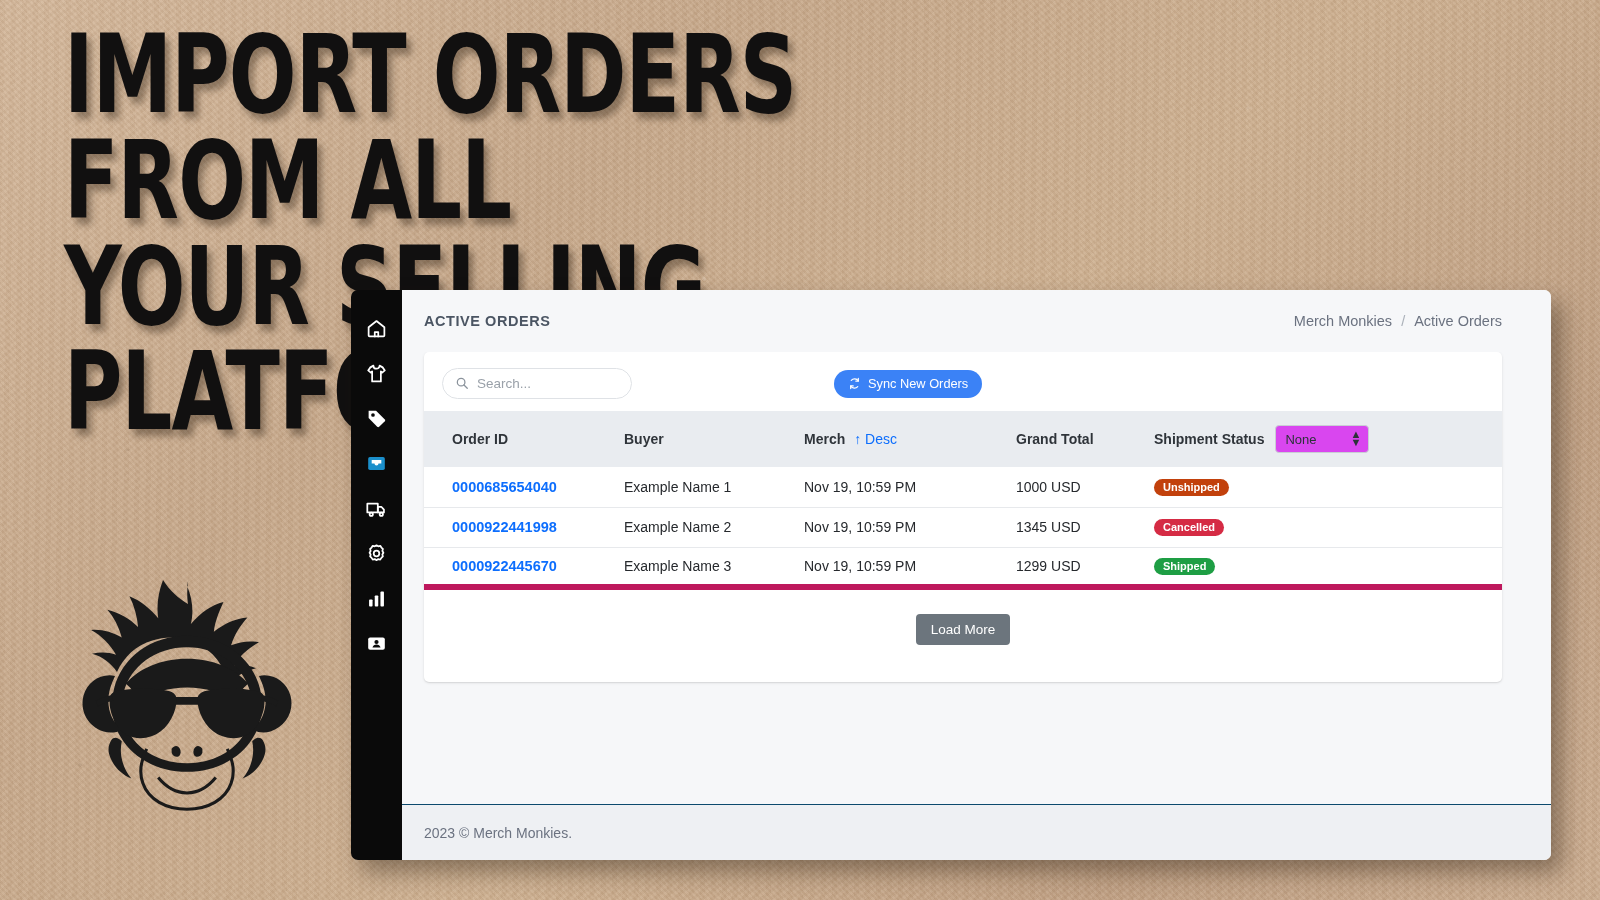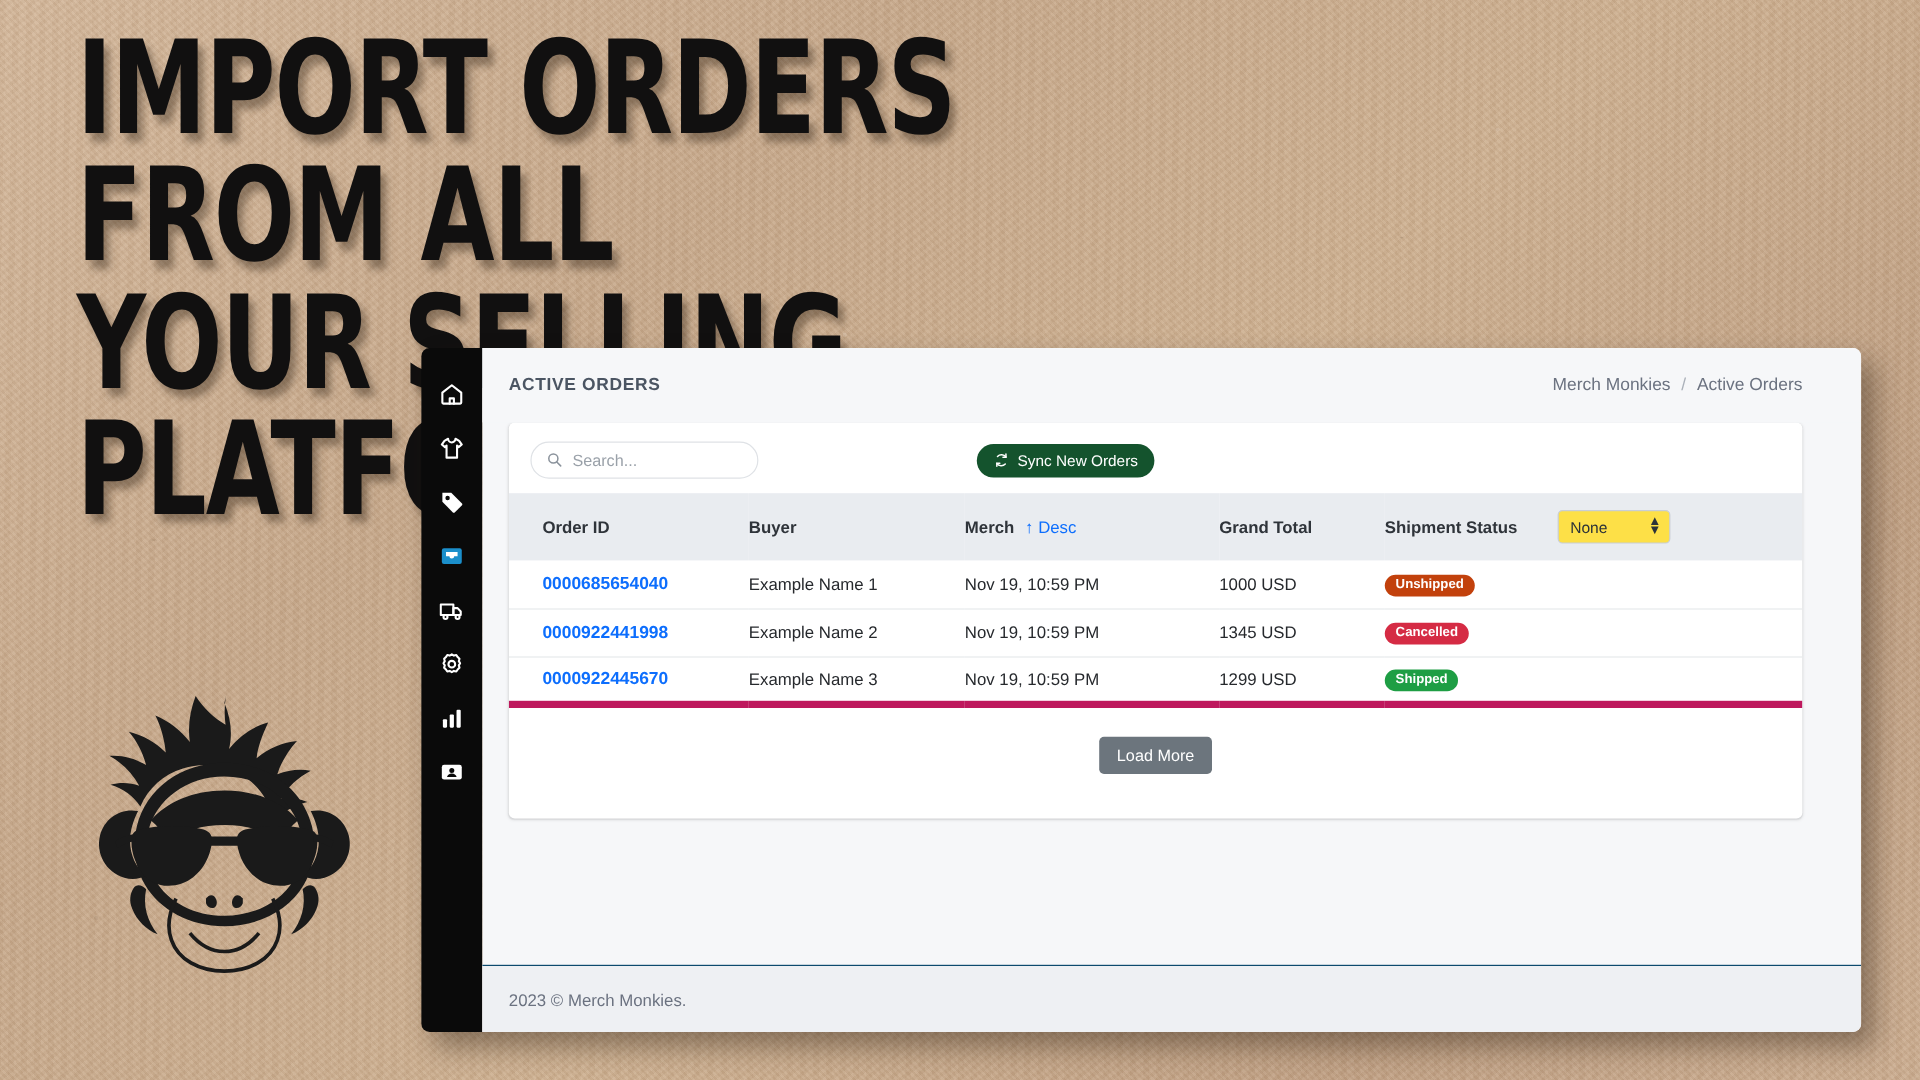--- a/index.html
+++ b/index.html
@@ -157,21 +157,21 @@
     display: flex;
     flex-direction: column;
     overflow: hidden;
   }
 
   
   #card-toolbar {
     display: flex;
     align-items: center;
     padding: 16px 18px 12px 18px;
-    gap: 4px;
+    gap: 24px;
   }
   #search-wrap {
     position: relative;
     width: 190px;
     height: 31px;
   }
   #search-input {
     width: 190px;
     height: 31px;
     border: 1px solid #dfe2e6;
@@ -189,21 +189,21 @@
     left: 13px; top: 8px;
     width: 14px; height: 14px;
     color: #8b939c;
     pointer-events: none;
   }
   #sync-btn {
     margin-left: 178px;
     display: inline-flex;
     align-items: center;
     gap: 7px;
-    background: #14532d;
+    background: #3b82f6;
     color: #fff;
     border: none;
     border-radius: 16px;
     height: 28px;
     padding: 0 14px;
     font-size: 12.8px;
     font-family: "Liberation Sans", sans-serif;
     cursor: pointer;
     white-space: nowrap;
   }
@@ -237,30 +237,29 @@
   .ship-head-inner {
     display: flex;
     align-items: center;
     gap: 11px;
   }
   #status-select {
     appearance: none;
     -webkit-appearance: none;
     border: 1px solid #c9ced4;
     border-radius: 4px;
-    background: #fde047;
+    background: #d946ef;
     height: 28px;
     width: 94px;
     padding: 0 24px 0 9px;
     font-size: 13px;
     font-weight: 400;
     color: #2b3238;
     font-family: "Liberation Sans", sans-serif;
     cursor: pointer;
-    margin-left: 23px;
   }
   .select-wrap { position: relative; display: inline-block; }
   .select-arrows {
     position: absolute;
     right: 8px; top: 50%;
     transform: translateY(-50%);
     pointer-events: none;
     font-size: 11px;
     color: #2b3238;
     line-height: .72;

